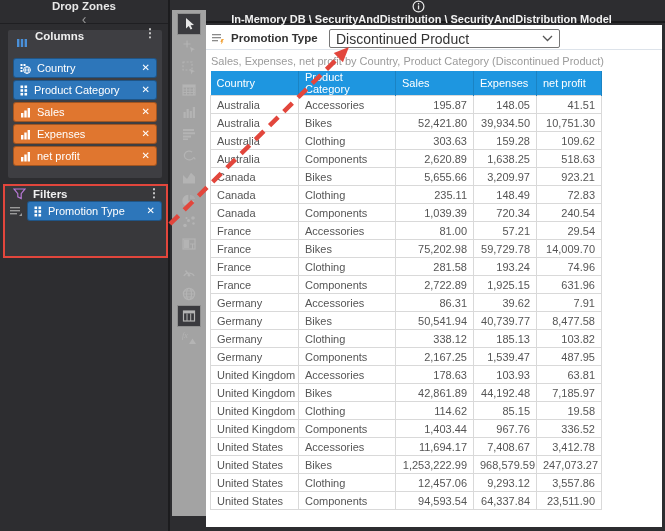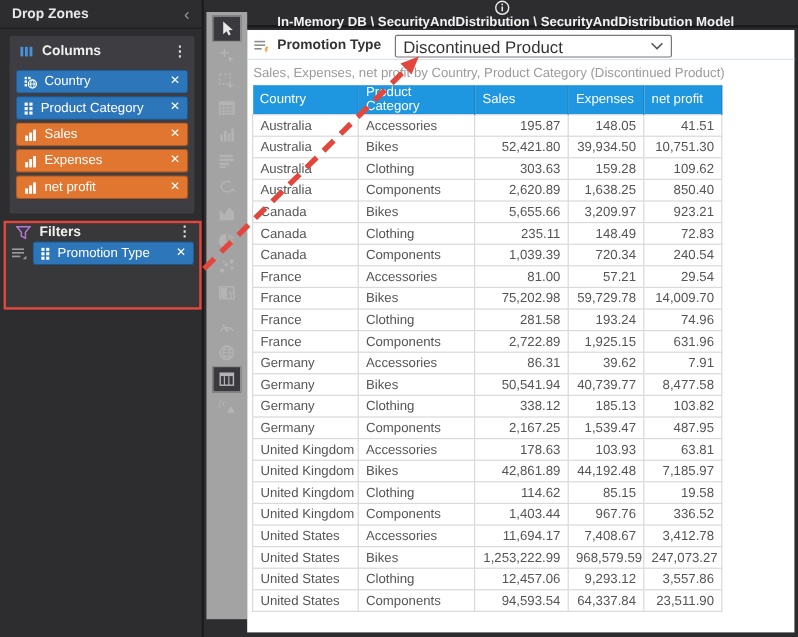--- a/index.html
+++ b/index.html
@@ -1,27 +1,27 @@
 <!DOCTYPE html>
 <html><head>
 <meta charset="utf-8">
 <style>
   * { margin:0; padding:0; box-sizing:border-box; }
   html,body { width:665px; height:531px; }
   body { font-family:"Liberation Sans", sans-serif; background:#2d2d30; overflow:hidden; position:relative; }
 
   
   .sidebar { position:absolute; left:0; top:0; width:170px; height:531px; background:#2d2d30; border-right:2px solid #1c1c1e; }
-  .sidebar-header { height:24px; display:flex; align-items:center; padding:0 10px; border-bottom:1px solid #1f1f22; }
+  .sidebar-header { height:24px; display:flex; align-items:center; padding:0 10px; border-bottom:1px solid #1f1f22;flex-direction:column; }
   .sidebar-title { color:#e8e8e8; font-size:11.5px; font-weight:700; flex:1; }
   .collapse-chevron { color:#9a9a9a; font-size:14px; cursor:pointer; line-height:1; }
 
   .panel { position:absolute; background:#3e3e42; border-radius:2px; }
   .panel-columns { left:8px; top:30px; width:154px; height:148px; }
-  .panel-hdr { height:26px; display:flex; align-items:center; padding:0 8px; }
+  .panel-hdr { height:26px; display:flex; padding:0 8px; }
   .panel-hdr-label { color:#f0f0f0; font-size:11.5px; font-weight:700; flex:1; margin-left:7px; }
   .kebab { color:#d8d8d8; font-size:12px; font-weight:700; letter-spacing:0; cursor:pointer; line-height:0.55; text-align:center; width:10px; }
   .pill-list { padding:2px 5px; }
   .pill { height:20px; border-radius:3px; display:flex; align-items:center; padding:0 6px; margin-bottom:2px; border:1px solid rgba(0,0,0,0.28); cursor:pointer; }
   .pill-label { color:#fff; font-size:11px; flex:1; margin-left:6px; white-space:nowrap; overflow:hidden; }
   .pill-x { color:#fff; font-size:10px; line-height:1; cursor:pointer; padding-left:4px; }
   .pill-icon { display:flex; align-items:center; }
 
   .filters-zone { position:absolute; left:3px; top:184px; width:165px; height:74px; border:2px solid #e2463c; background:#38383b; }
   .filters-hdr { height:15px; display:flex; align-items:center; padding:0 8px; }
@@ -355,21 +355,21 @@
           <td>Clothing</td>
           <td class="num">303.63</td>
           <td class="num">159.28</td>
           <td class="num">109.62</td>
         </tr>
         <tr>
           <td>Australia</td>
           <td>Components</td>
           <td class="num">2,620.89</td>
           <td class="num">1,638.25</td>
-          <td class="num">850.40</td>
+          <td class="num">518.63</td>
         </tr>
         <tr>
           <td>Canada</td>
           <td>Bikes</td>
           <td class="num">5,655.66</td>
           <td class="num">3,209.97</td>
           <td class="num">923.21</td>
         </tr>
         <tr>
           <td>Canada</td>

